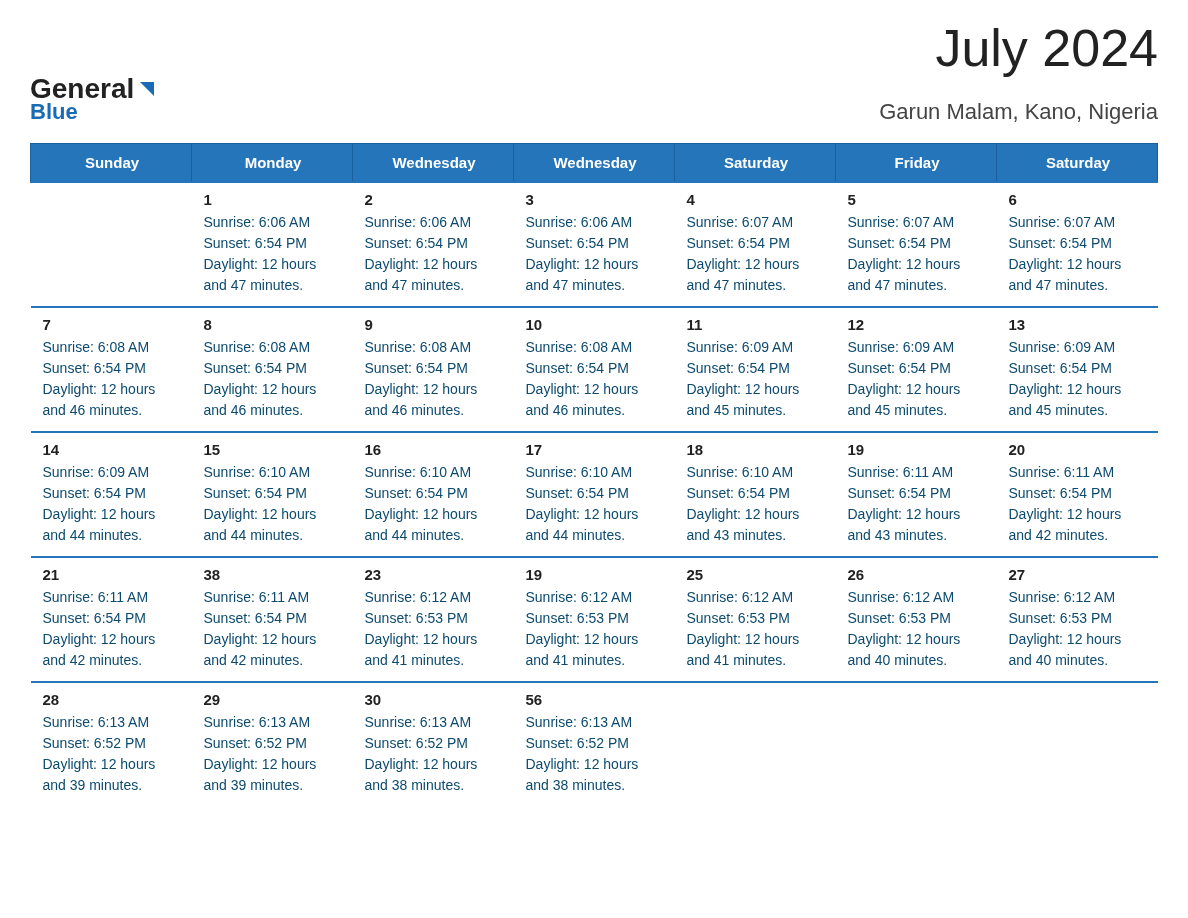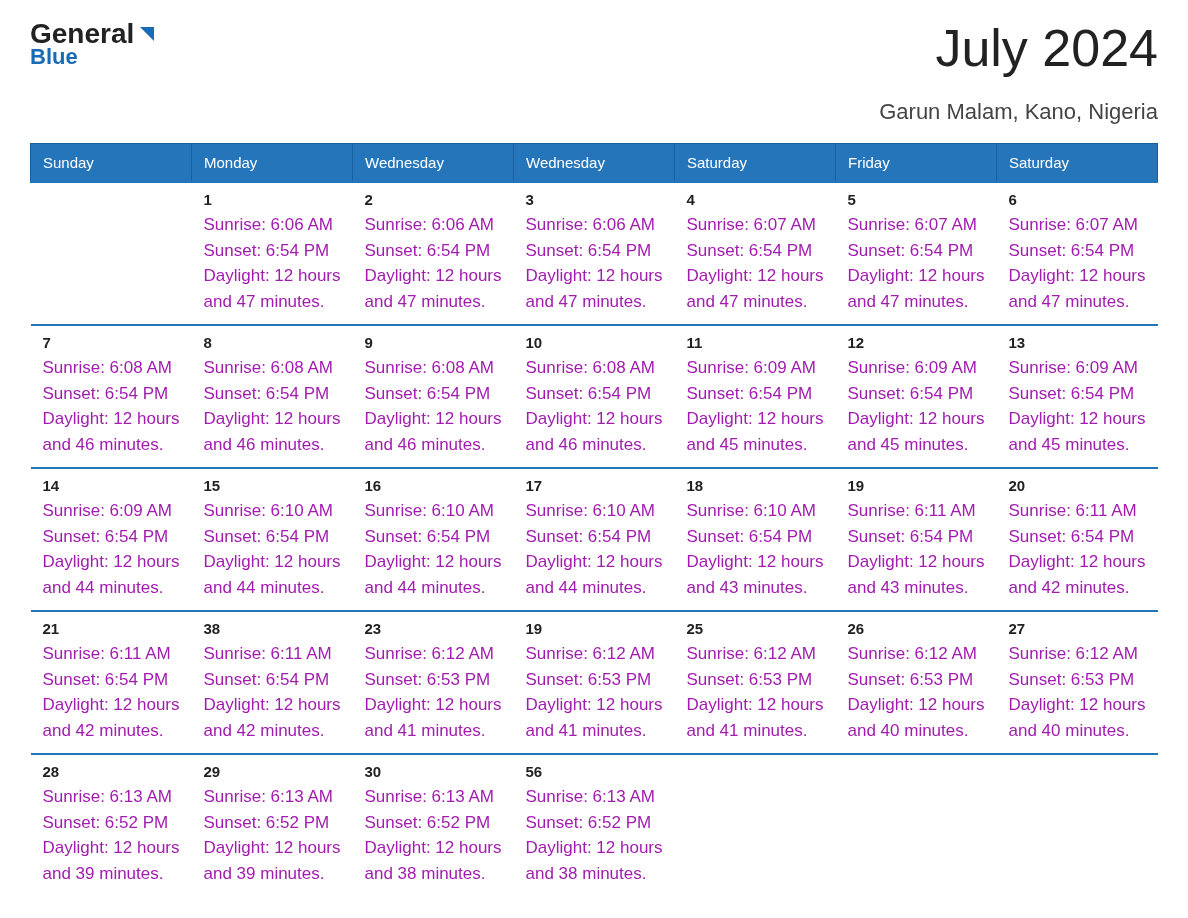--- a/index.html
+++ b/index.html
@@ -7,21 +7,21 @@
       font-family: Arial, sans-serif;
       background: #fff;
       color: #222;
       width: 1188px;
       min-height: 918px;
       padding: 20px 30px;
     }
     .header {
       display: flex;
       justify-content: space-between;
-      align-items: flex-start;
+      align-items: flex-end;
       margin-bottom: 18px;
     }
     .logo {
       display: flex;
       flex-direction: column;
       align-items: flex-start;
     }
     .logo-text {
       font-size: 28px;
       font-weight: bold;
@@ -51,23 +51,23 @@
     table {
       width: 100%;
       border-collapse: collapse;
     }
     thead tr {
       background-color: #2575bb;
     }
     thead th {
       color: #fff;
       font-size: 15px;
-      font-weight: normal;
+      font-weight: bold;
       padding: 10px 10px 10px 12px;
-      text-align: left;
+      text-align: center;
       border: 1px solid #1a5f9e;
     }
     tbody tr {
       border-top: 2px solid #2575bb;
     }
     tbody td {
       vertical-align: top;
       padding: 8px 10px 10px 12px;
       font-size: 13px;
       color: #333;
@@ -76,23 +76,23 @@
       width: 14.28%;
     }
     .day-num {
       font-size: 15px;
       font-weight: bold;
       color: #222;
       margin-bottom: 4px;
       display: block;
     }
     .day-info {
-      font-size: 17px;
+      font-size: 14px;
       line-height: 1.5;
-      color: #a21caf;
+      color: #0c4a6e;
     }
     tbody td.empty {
       background: #fff;
     }
   </style>
 </head>
 <body>
 
 <div class="header">
   <div class="logo">

